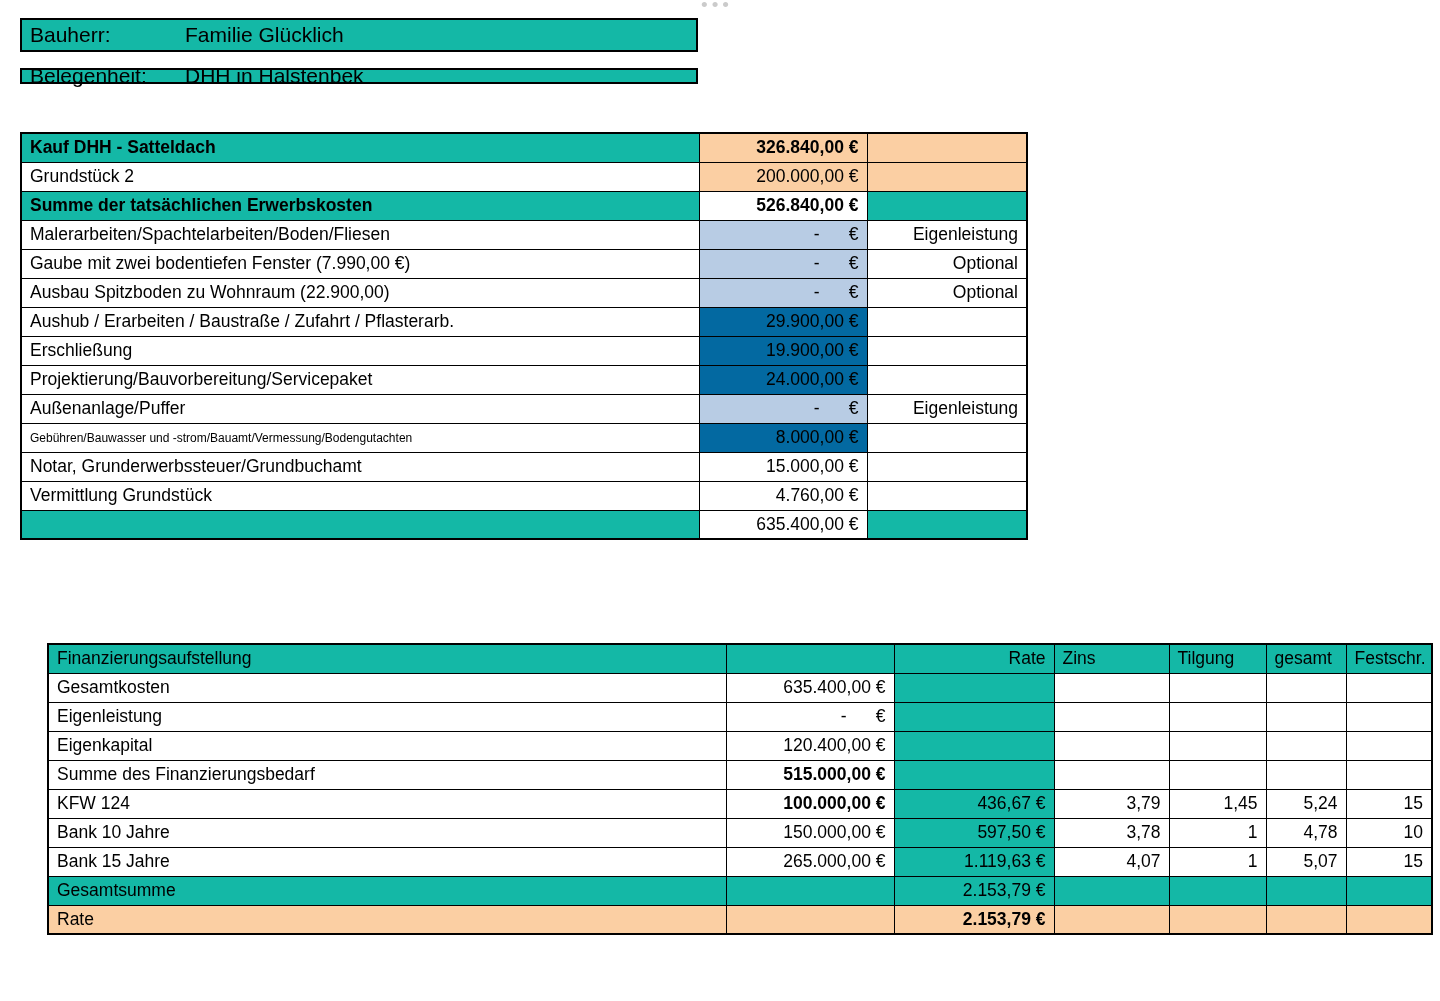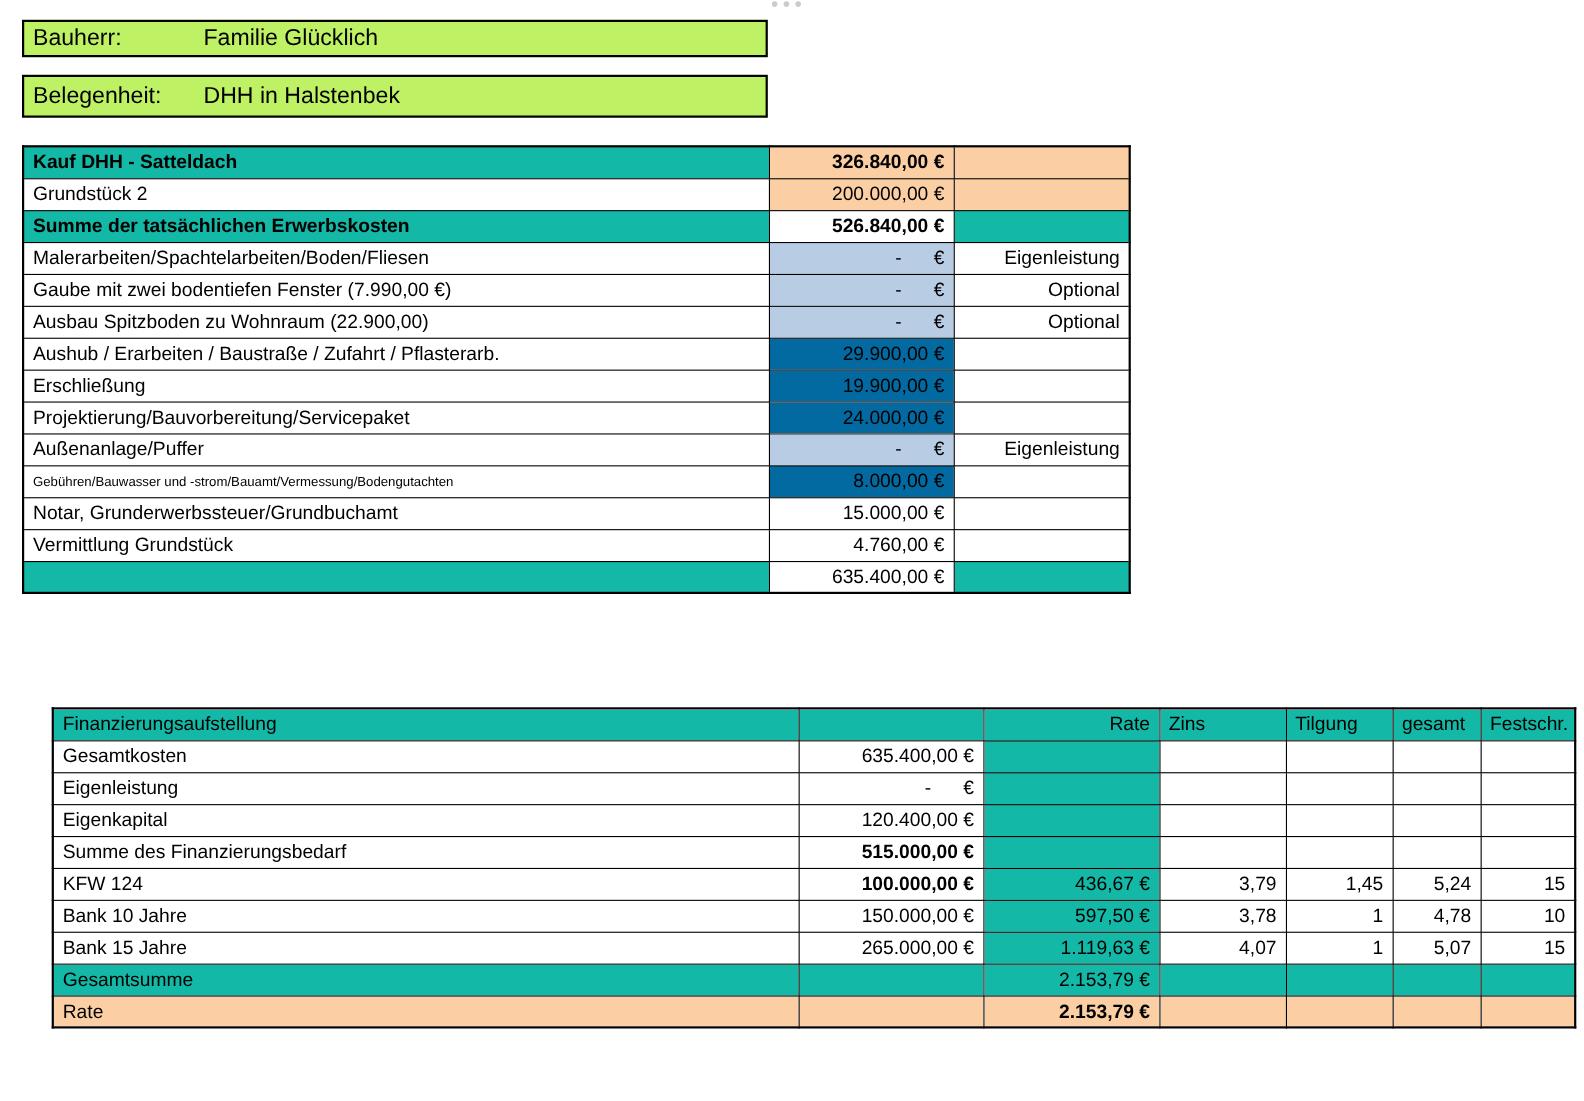--- a/index.html
+++ b/index.html
@@ -7,21 +7,21 @@
   body {
     width:1440px; height:1001px; position:relative;
     font-family:"Liberation Sans", sans-serif; color:#000;
   }
   .dots {
     position:absolute; left:701px; top:-6px; width:60px;
     color:#cbcbcb; font-size:19px; letter-spacing:4px; user-select:none;
   }
   .hbox {
     position:absolute; left:20px; width:678px; height:34px;
-    background:#bef264; border:2px solid #000;
+    background:#14b8a6; border:2px solid #000;
     display:flex; align-items:center; padding-left:8px;
     font-size:21px; white-space:pre;
   }
   .hbox .hlabel { display:inline-block; width:155px; }
   table {
     position:absolute; border-collapse:collapse; table-layout:fixed;
     border:2px solid #000;
   }
   td {
     border:1px solid #000; height:29px; padding:0 8px;
@@ -39,21 +39,21 @@
 </style>
 </head>
 <body>
 
 <div class="dots">•••</div>
 
 <div class="hbox" style="top:18px;">
   <span class="hlabel">Bauherr:</span><span>Familie Glücklich</span>
 </div>
 
-<div class="hbox" style="top:68px;height:39px;">
+<div class="hbox" style="top:68px;height:16px;">
   <span class="hlabel">Belegenheit:</span><span>DHH in Halstenbek</span>
 </div>
 
 <table id="cost-table">
   <colgroup>
       <col style="width:678px">
       <col style="width:168px">
       <col style="width:160px">
     </colgroup>
   <tbody>

